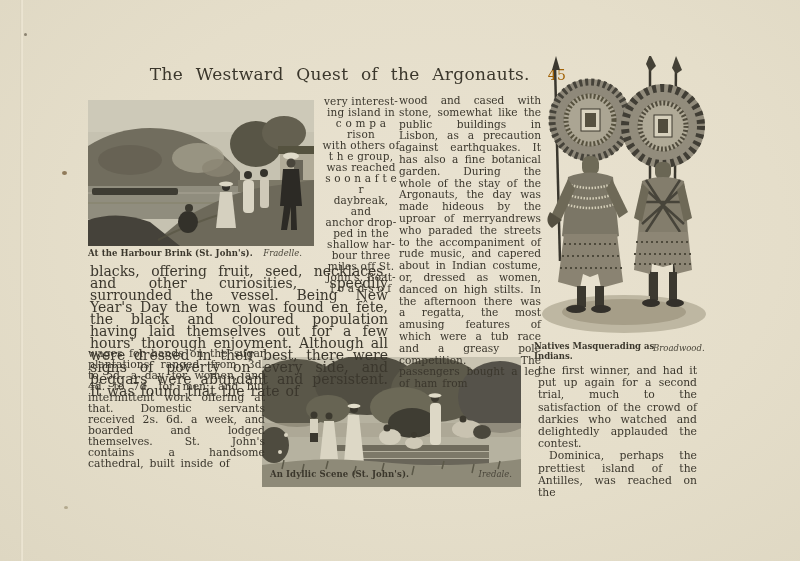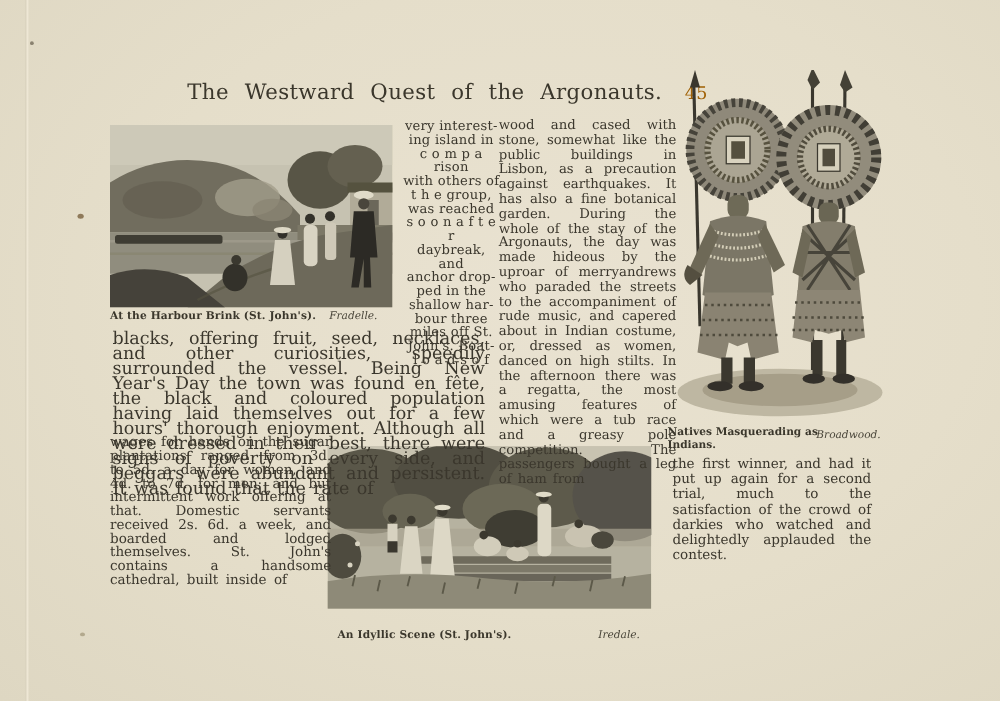--- a/index.html
+++ b/index.html
@@ -198,21 +198,21 @@
     <rect x="168" y="46" width="11" height="42" rx="4" fill="#ddd8c6"></rect>
     <circle cx="173" cy="41" r="4" fill="#3c392f"></circle>
     <ellipse cx="173" cy="38.5" rx="6.5" ry="2.2" fill="#e0dbc8"></ellipse>
     <ellipse cx="205" cy="72" rx="15" ry="9" fill="#c9c3b1"></ellipse>
     <circle cx="201" cy="62" r="3.5" fill="#3c392f"></circle>
     <ellipse cx="220" cy="75" rx="9" ry="7" fill="#4a473c"></ellipse>
     <path d="M0,108 Q60,98 130,106 Q195,112 259,102 L259,130 L0,130 Z" fill="#8e8a78"></path>
     <path d="M20,112 l2,-9 M40,116 l2,-9 M64,112 l2,-8 M92,118 l2,-9 M120,114 l2,-8 M150,118 l2,-9 M180,112 l2,-8 M210,116 l2,-9 M236,112 l2,-8" stroke="#5c5949" stroke-width="1.5" fill="none"></path>
   </svg>
 </div>
-<div class="caprow" style="left:270px;top:503px;width:242px;gap:45px;">
+<div class="caprow" style="left:270px;top:469px;width:242px;gap:45px;">
   <span class="cap">An Idyllic Scene (St. John's).</span>
   <span class="credit">Iredale.</span>
 </div>
 
 <div class="col narrowcol">very interest-
 ing island in
 c o m p a rison
 with others of
 t h e   group,
 was reached
@@ -223,13 +223,14 @@
 shallow har-
 bour three
 miles off St.
 John's. Boat-
 l o a d s   o f</div>
 <div class="col rightupper">wood and cased with stone, somewhat like the public buildings in Lisbon, as a precaution against earthquakes. It has also a fine botanical garden. During the whole of the stay of the Argonauts, the day was made hideous by the uproar of merryandrews who paraded the streets to the accompaniment of rude music, and capered about in Indian costume, or, dressed as women, danced on high stilts. In the afternoon there was a regatta, the most amusing features of which were a tub race and a greasy pole competition. The passengers bought a leg of ham from</div>
 <div class="col widepara">blacks, offering fruit, seed, necklaces, and other curiosities, speedily surrounded the vessel. Being New Year's Day the town was found en fête, the black and coloured population having laid themselves out for a few hours' thorough enjoyment. Although all were dressed in their best, there were signs of poverty on every side, and beggars were abundant and persistent. It was found that the rate of</div>
 <div class="col leftlower">wages for hands on the sugar plantations ranged from 3d. to 5d. a day for women, and 4d. to 7d. for men; and but intermittent work offering at that. Domestic servants received 2s. 6d. a week, and boarded and lodged themselves. St. John's contains a handsome cathedral, built inside of</div>
 <div class="col rightlower">
   <p>the first winner, and had it put up again for a second trial, much to the satisfaction of the crowd of darkies who watched and delightedly applauded the contest.</p>
+  <p class="indent">Dominica, perhaps the prettiest island of the Antilles, was reached on the</p>
 </div>
 
 </body></html>

